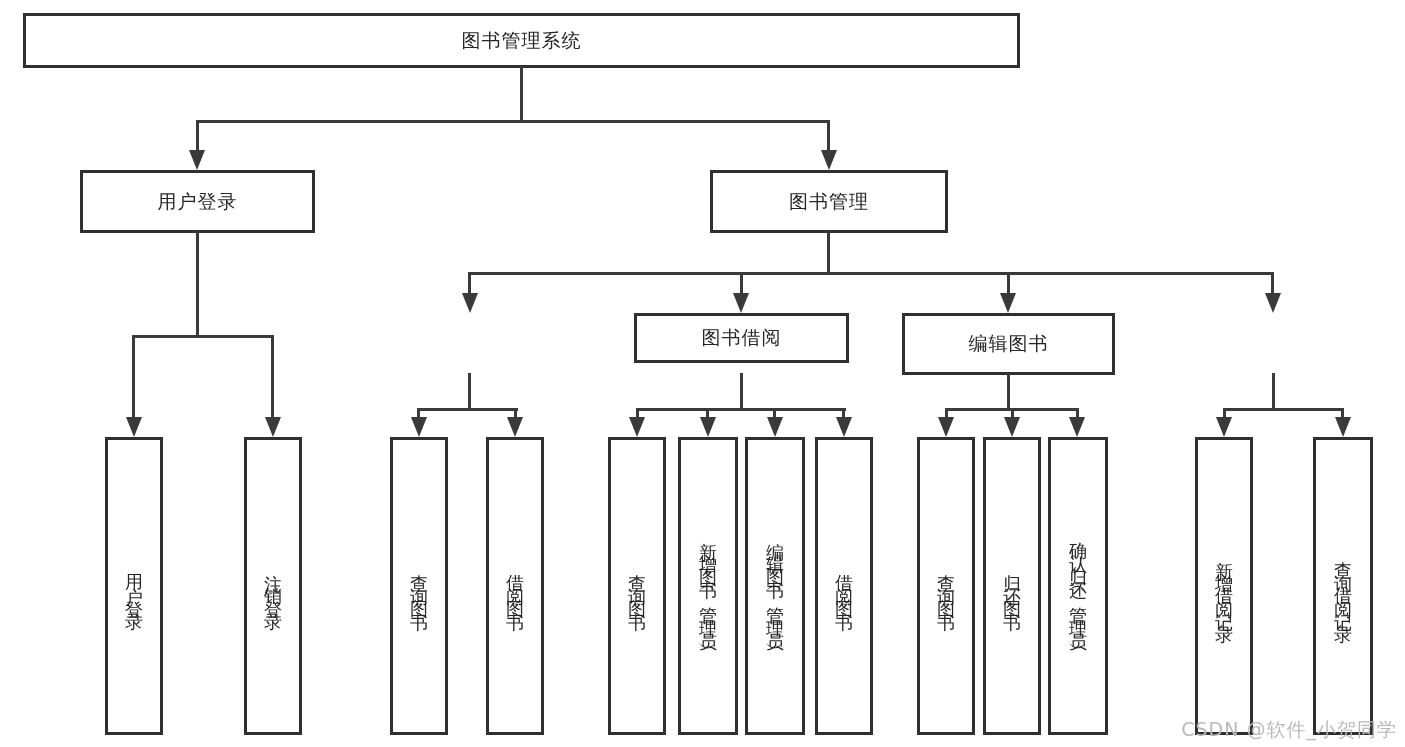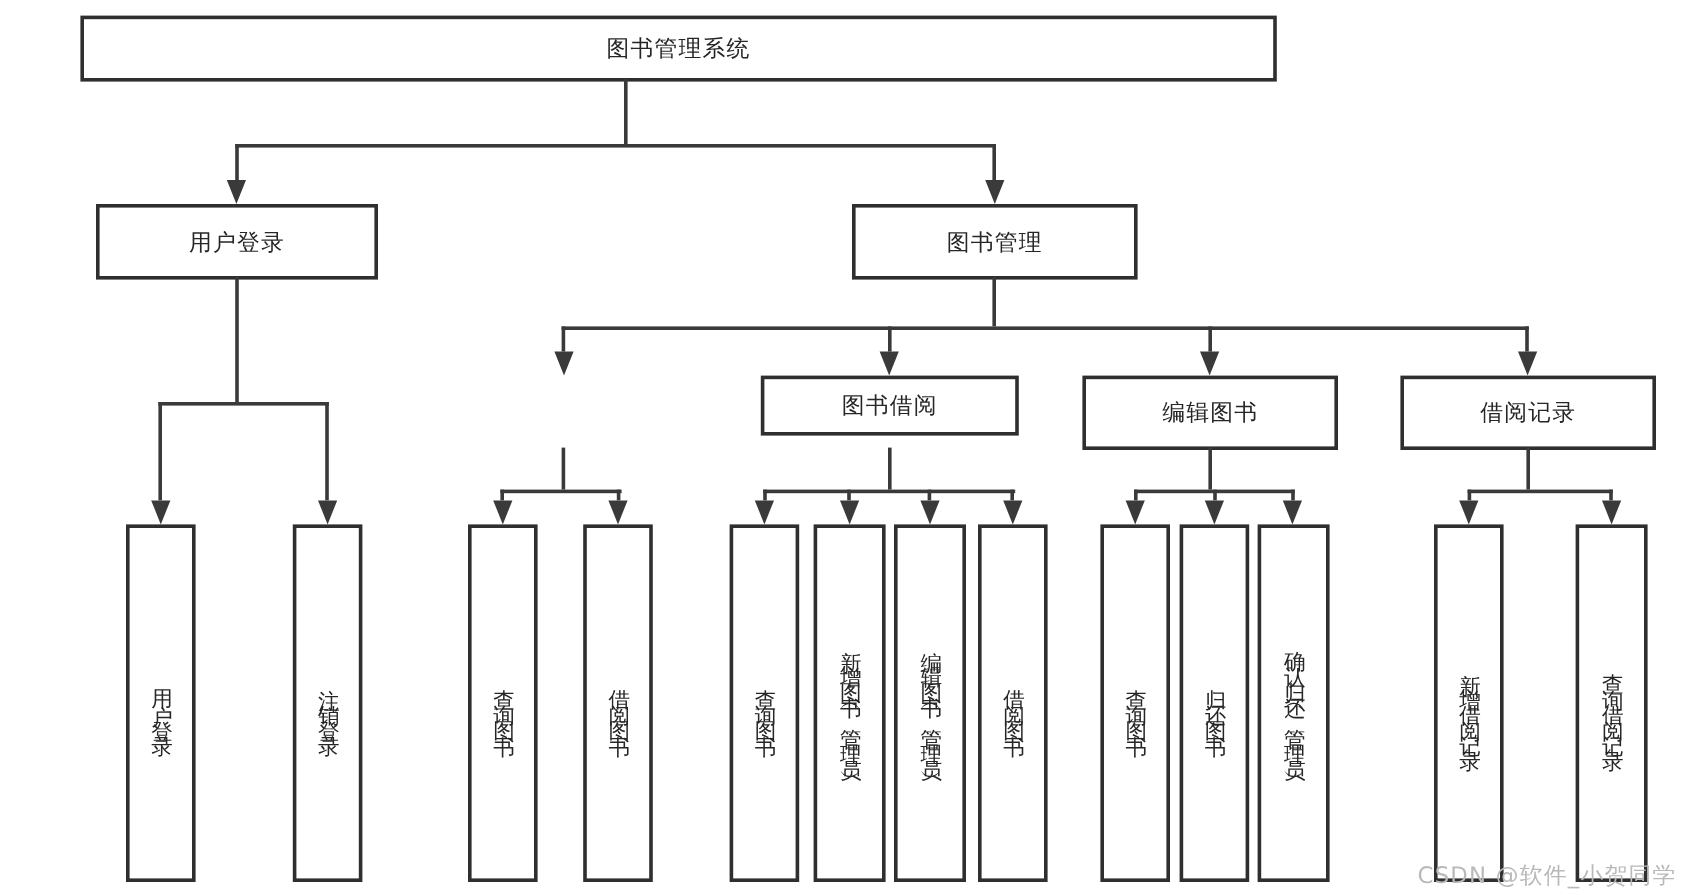--- a/index.html
+++ b/index.html
@@ -36,21 +36,21 @@
   .watermark{
     position:absolute;right:8px;top:717px;font-size:19px;
     color:var(--watermark);z-index:5;letter-spacing:1px;
   }
 </style>
 </head>
 <body>
 
 <div class="canvas">
 
-  <div class="box h-box" style="left:23px;top:13px;width:997px;height:55px;margin-left:44px;">图书管理系统</div>
+  <div class="box h-box" style="left:23px;top:13px;width:997px;height:55px;">图书管理系统</div>
 
   <div>
     <div class="vline" style="left:520px;top:66px;height:54px;"></div>
     <div class="hline" style="left:196px;top:120px;width:634px;"></div>
     <div class="vline" style="left:196px;top:120px;height:30px;"></div>
     <div class="vline" style="left:827px;top:120px;height:30px;"></div>
     <div class="arrow" style="left:189px;top:150px;"></div>
     <div class="arrow" style="left:821px;top:150px;"></div>
   </div>
 
@@ -74,21 +74,20 @@
     <div class="vline" style="left:1007px;top:272px;height:21px;"></div>
     <div class="vline" style="left:1271px;top:272px;height:21px;"></div>
     <div class="arrow" style="left:462px;top:293px;"></div>
     <div class="arrow" style="left:733px;top:293px;"></div>
     <div class="arrow" style="left:1000px;top:293px;"></div>
     <div class="arrow" style="left:1265px;top:293px;"></div>
   </div>
 
   <div class="box h-box" style="left:634px;top:313px;width:215px;height:50px;">图书借阅</div>
   <div class="box h-box" style="left:902px;top:313px;width:213px;height:62px;">编辑图书</div>
-  <div class="box h-box" style="left:1167px;top:313px;width:213px;height:62px;">借阅记录</div>
 
   <div>
     <div class="vline" style="left:468px;top:373px;height:35px;"></div>
     <div class="hline" style="left:417px;top:408px;width:101px;"></div>
     <div class="vline" style="left:417px;top:408px;height:9px;"></div>
     <div class="vline" style="left:514px;top:408px;height:9px;"></div>
     <div class="arrow" style="left:411px;top:417px;"></div>
     <div class="arrow" style="left:507px;top:417px;"></div>
   </div>
 

